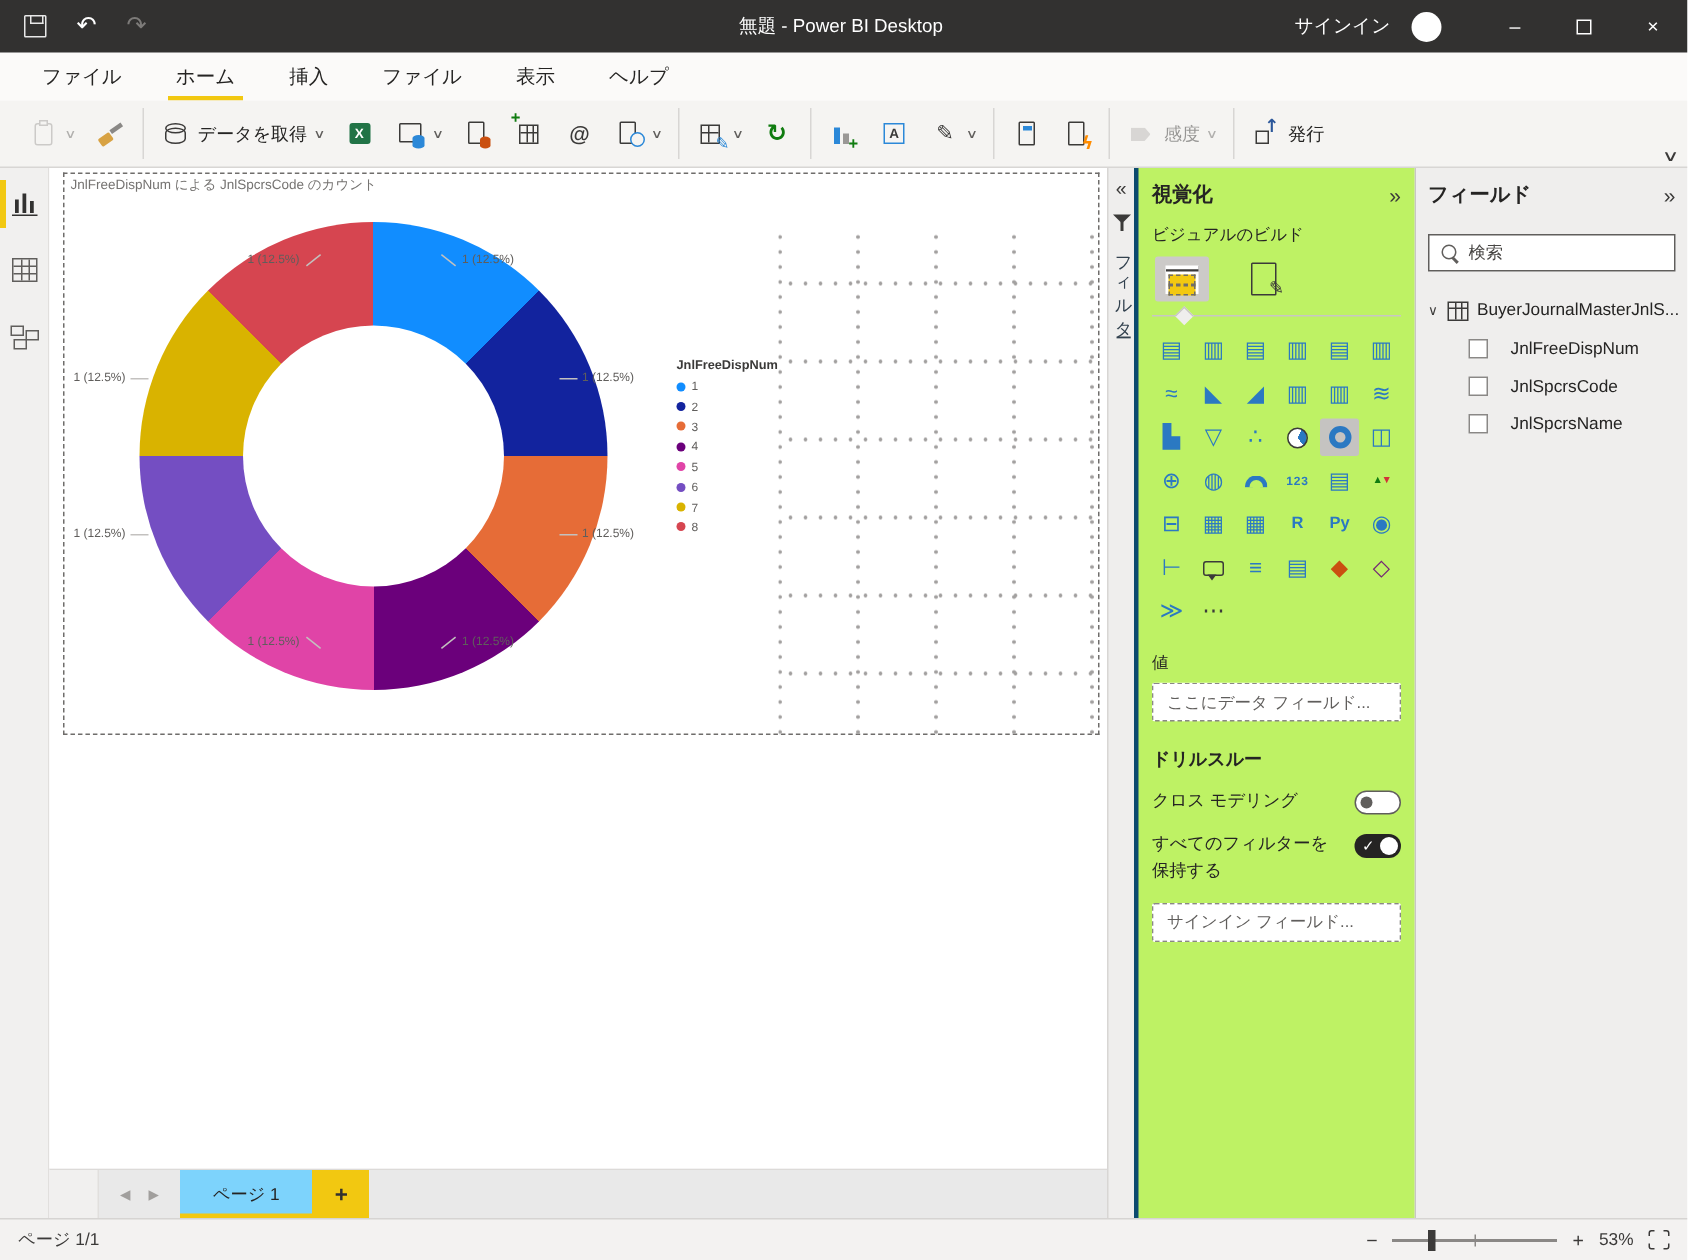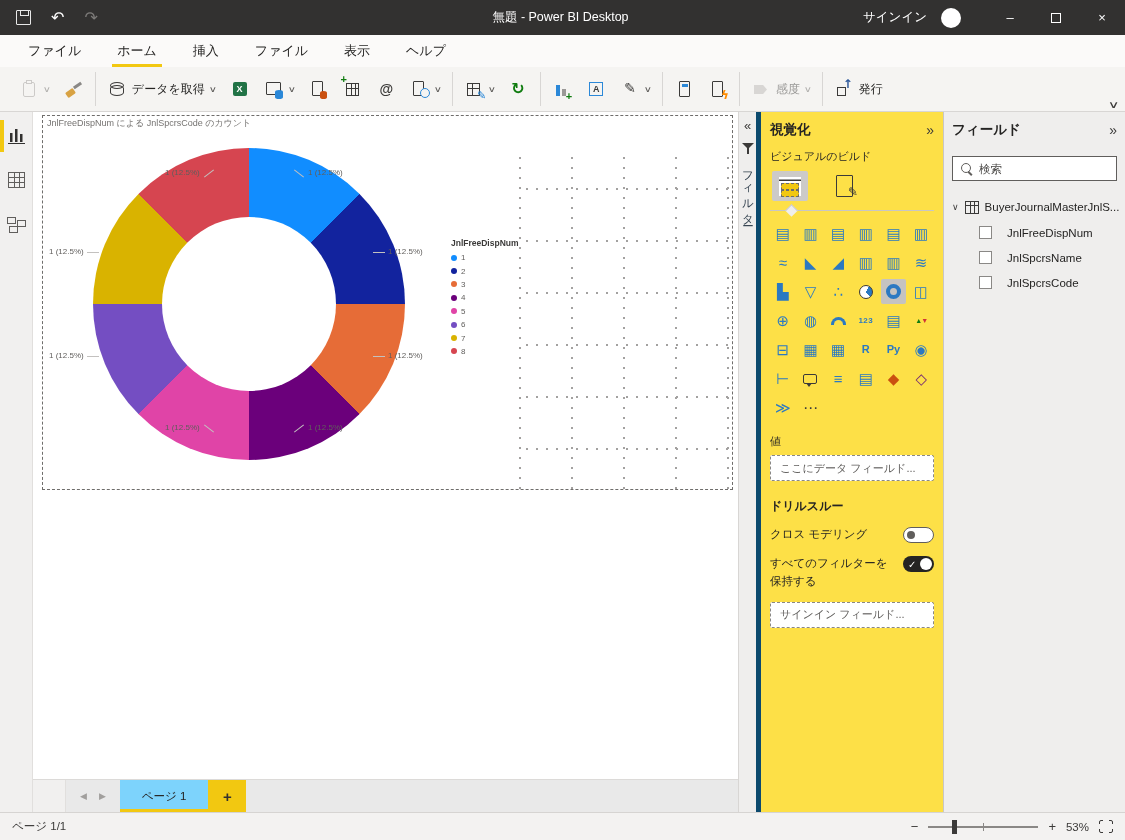--- a/index.html
+++ b/index.html
@@ -113,21 +113,21 @@
   .addtab{width:38px;background:#f2c811;display:flex;align-items:center;justify-content:center;font-size:15px;font-weight:700;color:#323130}
 
   
   .fstrip{width:18px;background:#efeeed;border-left:1px solid #d8d6d4;display:flex;flex-direction:column;align-items:center;padding-top:6px;gap:9px}
   .fs-collapse{font-size:13px;color:#3b3a39}
   .i-funnel{width:12px;height:12px;position:relative}
   .i-funnel::before{content:"";position:absolute;left:0;top:1px;border-left:6px solid transparent;border-right:6px solid transparent;border-top:6px solid #3b3a39}
   .i-funnel::after{content:"";position:absolute;left:5px;top:6px;width:2px;height:6px;background:#3b3a39}
   .fs-label{writing-mode:vertical-rl;font-size:11.5px;color:#33424f;letter-spacing:1px}
 
-  .vizpanel{width:187px;background:#fde047;padding:6px 9px;position:relative;border-left:5px solid #0c4a6e}
+  .vizpanel{width:187px;background:#bef264;padding:6px 9px;position:relative;border-left:3px solid #0c4a6e}
   .phead{display:flex;justify-content:space-between;align-items:center;font-size:13.5px;font-weight:700;padding:3px 0 10px}
   .pcollapse{font-weight:400;font-size:14px;color:#3b3a39}
   .build-label{font-size:11px;margin-bottom:7px}
   .vtabs{display:flex;gap:28px;align-items:center;border-bottom:1px solid #c8c6c4;padding:0 2px 9px;position:relative}
   .vtab-build{width:36px;height:30px;background:#cccac8;border-radius:2px;display:flex;align-items:center;justify-content:center}
   .build-glyph{width:22px;height:19px;background:#fff;position:relative;box-shadow:inset 0 2.5px 0 0 #fff,inset 0 4px 0 0 #3b3a39}
   .build-glyph::before,.build-glyph::after{content:"";position:absolute;left:2px;right:2px;height:5px;background:#f2c811;border:1px dashed #6f6d6b}
   .build-glyph::before{top:6px}.build-glyph::after{top:13px}
   .vtab-format{width:18px;height:22px;position:relative}
   .vtab-format::before{content:"";position:absolute;left:0;top:0;width:15px;height:20px;border:1.5px solid #3b3a39;border-radius:1px}
@@ -548,25 +548,25 @@
       <span class="chev-open">∨</span>
       <span class="i-table"></span>
       <span>BuyerJournalMasterJnlS...</span>
     </div>
     <div class="frow">
       <span class="cbx"></span>
       <span>JnlFreeDispNum</span>
     </div>
     <div class="frow">
       <span class="cbx"></span>
-      <span>JnlSpcrsName</span>
+      <span>JnlSpcrsCode</span>
     </div>
     <div class="frow">
       <span class="cbx"></span>
-      <span>JnlSpcrsCode</span>
+      <span>JnlSpcrsName</span>
     </div>
   </div>
 </div>
 
 <div class="statusbar">
   <span>ページ 1/1</span>
   <div class="zoomctl">
     <span class="zsign">−</span>
     <span class="track">
       <span class="thumb"></span>

